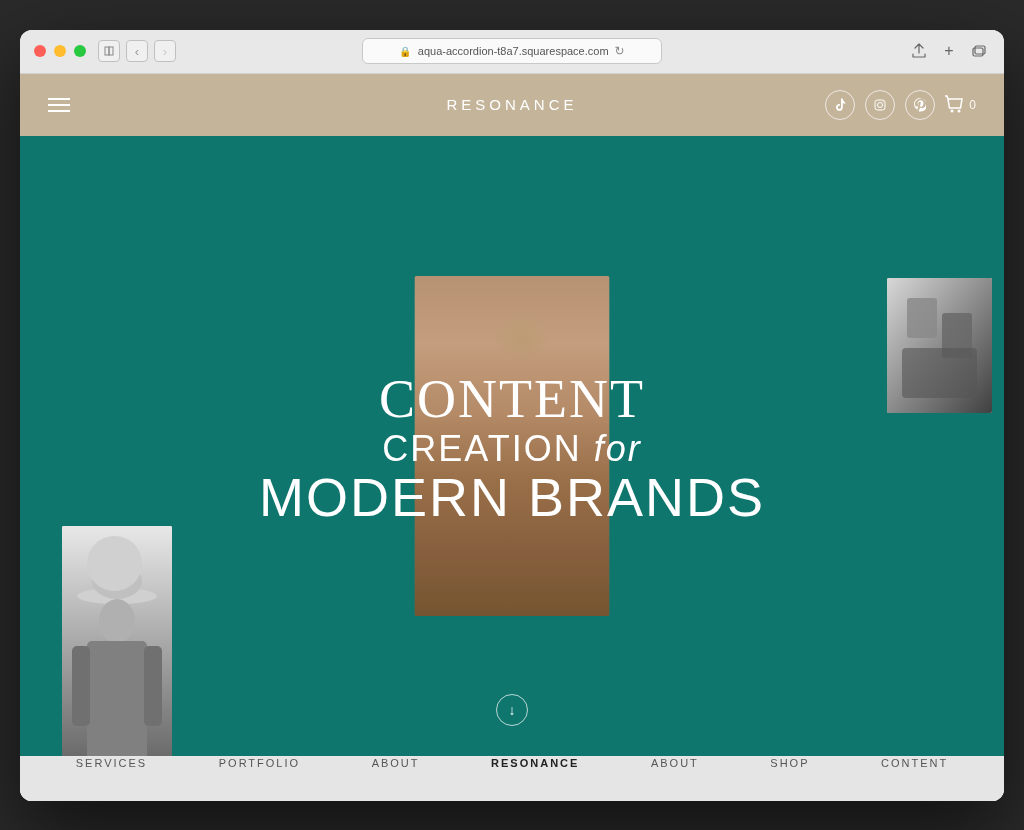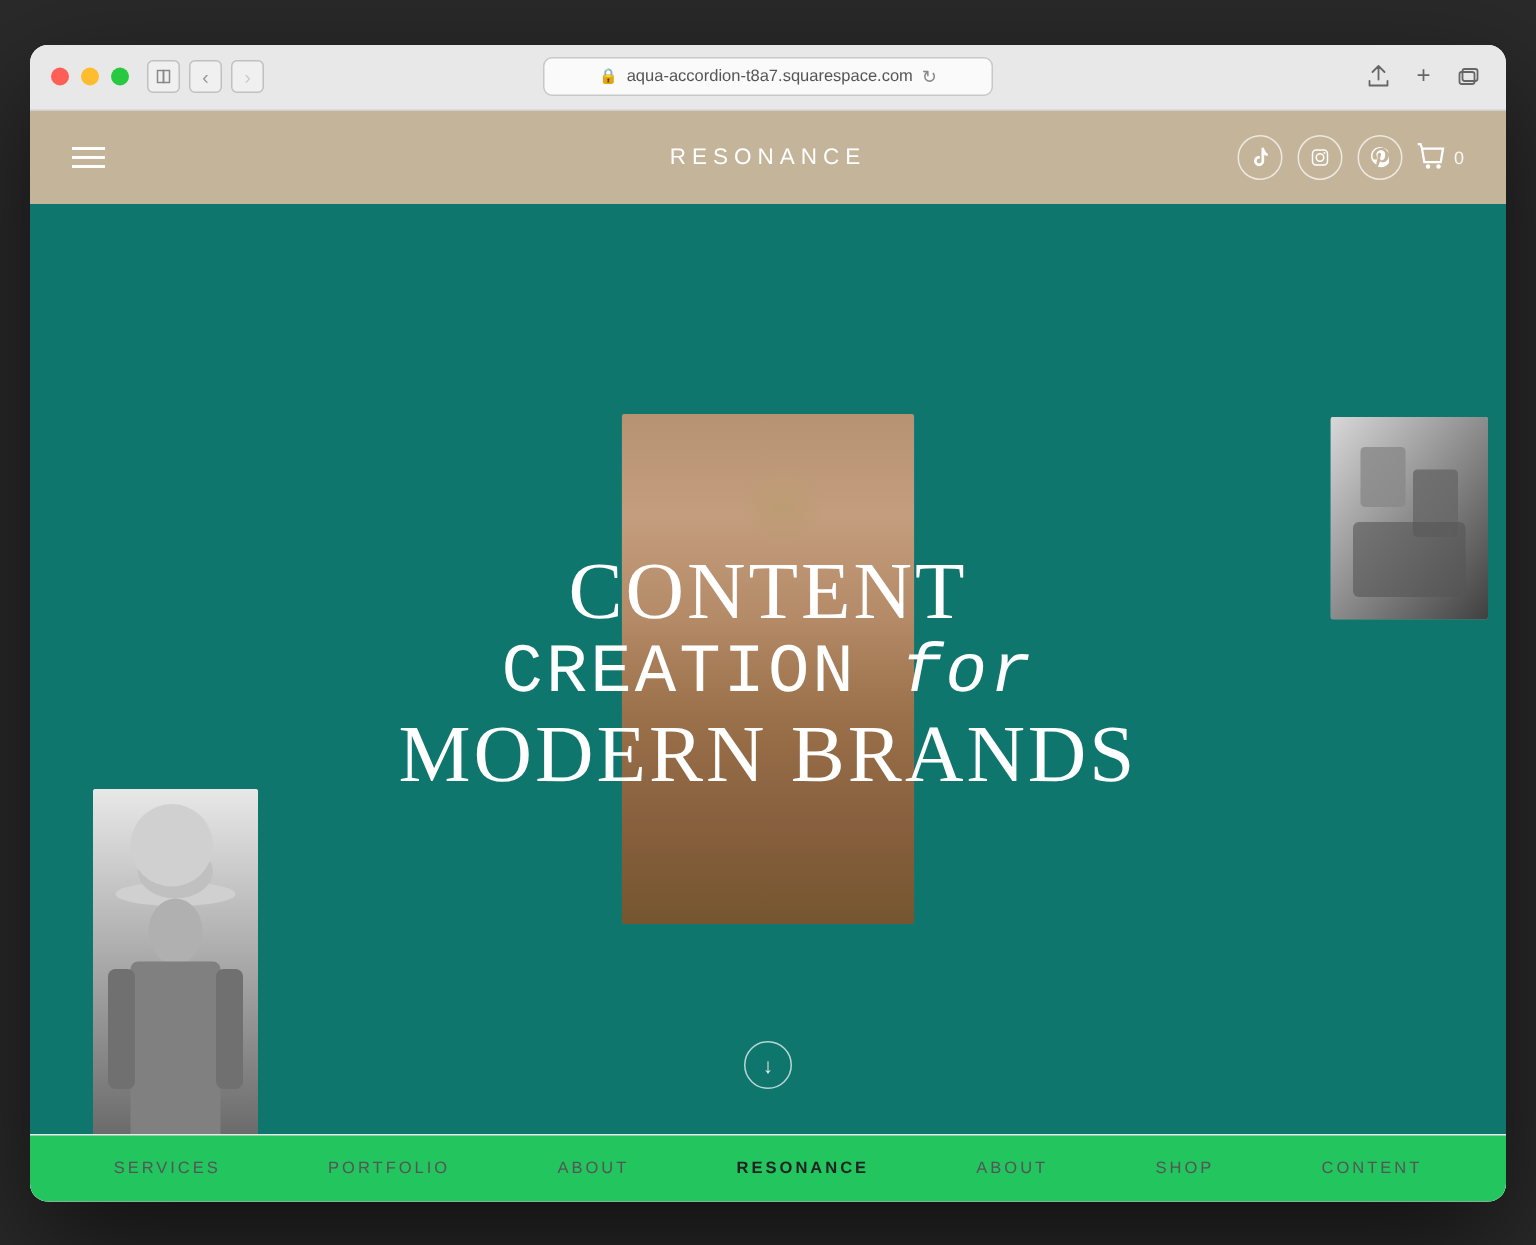--- a/index.html
+++ b/index.html
@@ -275,41 +275,41 @@
       font-size: 54px;
       font-weight: 300;
       color: #fff;
       letter-spacing: 2px;
       line-height: 1.1;
       font-family: Georgia, 'Times New Roman', serif;
       display: block;
     }
 
     .hero-title-line2 {
-      font-size: 46px;
+      font-size: 36px;
       font-weight: 300;
       color: #fff;
       letter-spacing: 2px;
       line-height: 1.1;
-      font-family: Liberation Mono, monospace;
+      font-family: Liberation Sans, sans-serif;
       display: block;
     }
 
     .hero-title-italic {
       font-style: italic;
       font-weight: 300;
     }
 
     .hero-title-line3 {
       font-size: 54px;
       font-weight: 300;
       color: #fff;
       letter-spacing: 2px;
       line-height: 1.1;
-      font-family: Liberation Serif, serif;
+      font-family: Liberation Sans, sans-serif;
       display: block;
     }
 
     .scroll-down-circle {
       position: absolute;
       bottom: 30px;
       left: 50%;
       transform: translateX(-50%);
       width: 32px;
       height: 32px;
@@ -319,24 +319,24 @@
       align-items: center;
       justify-content: center;
       color: rgba(255,255,255,0.9);
       font-size: 14px;
       cursor: pointer;
       z-index: 2;
     }
 
     
     .site-footer {
-      background: #22c55e;
+      background: #e5e5e5;
       height: 45px;
       display: flex;
-      align-items: center;
+      align-items: flex-start;
       justify-content: space-around;
       border-top: 1px solid #e8e8e8;
       padding: 0 20px;
     }
 
     .footer-nav-item {
       font-size: 11px;
       letter-spacing: 2px;
       color: #555;
       cursor: pointer;

